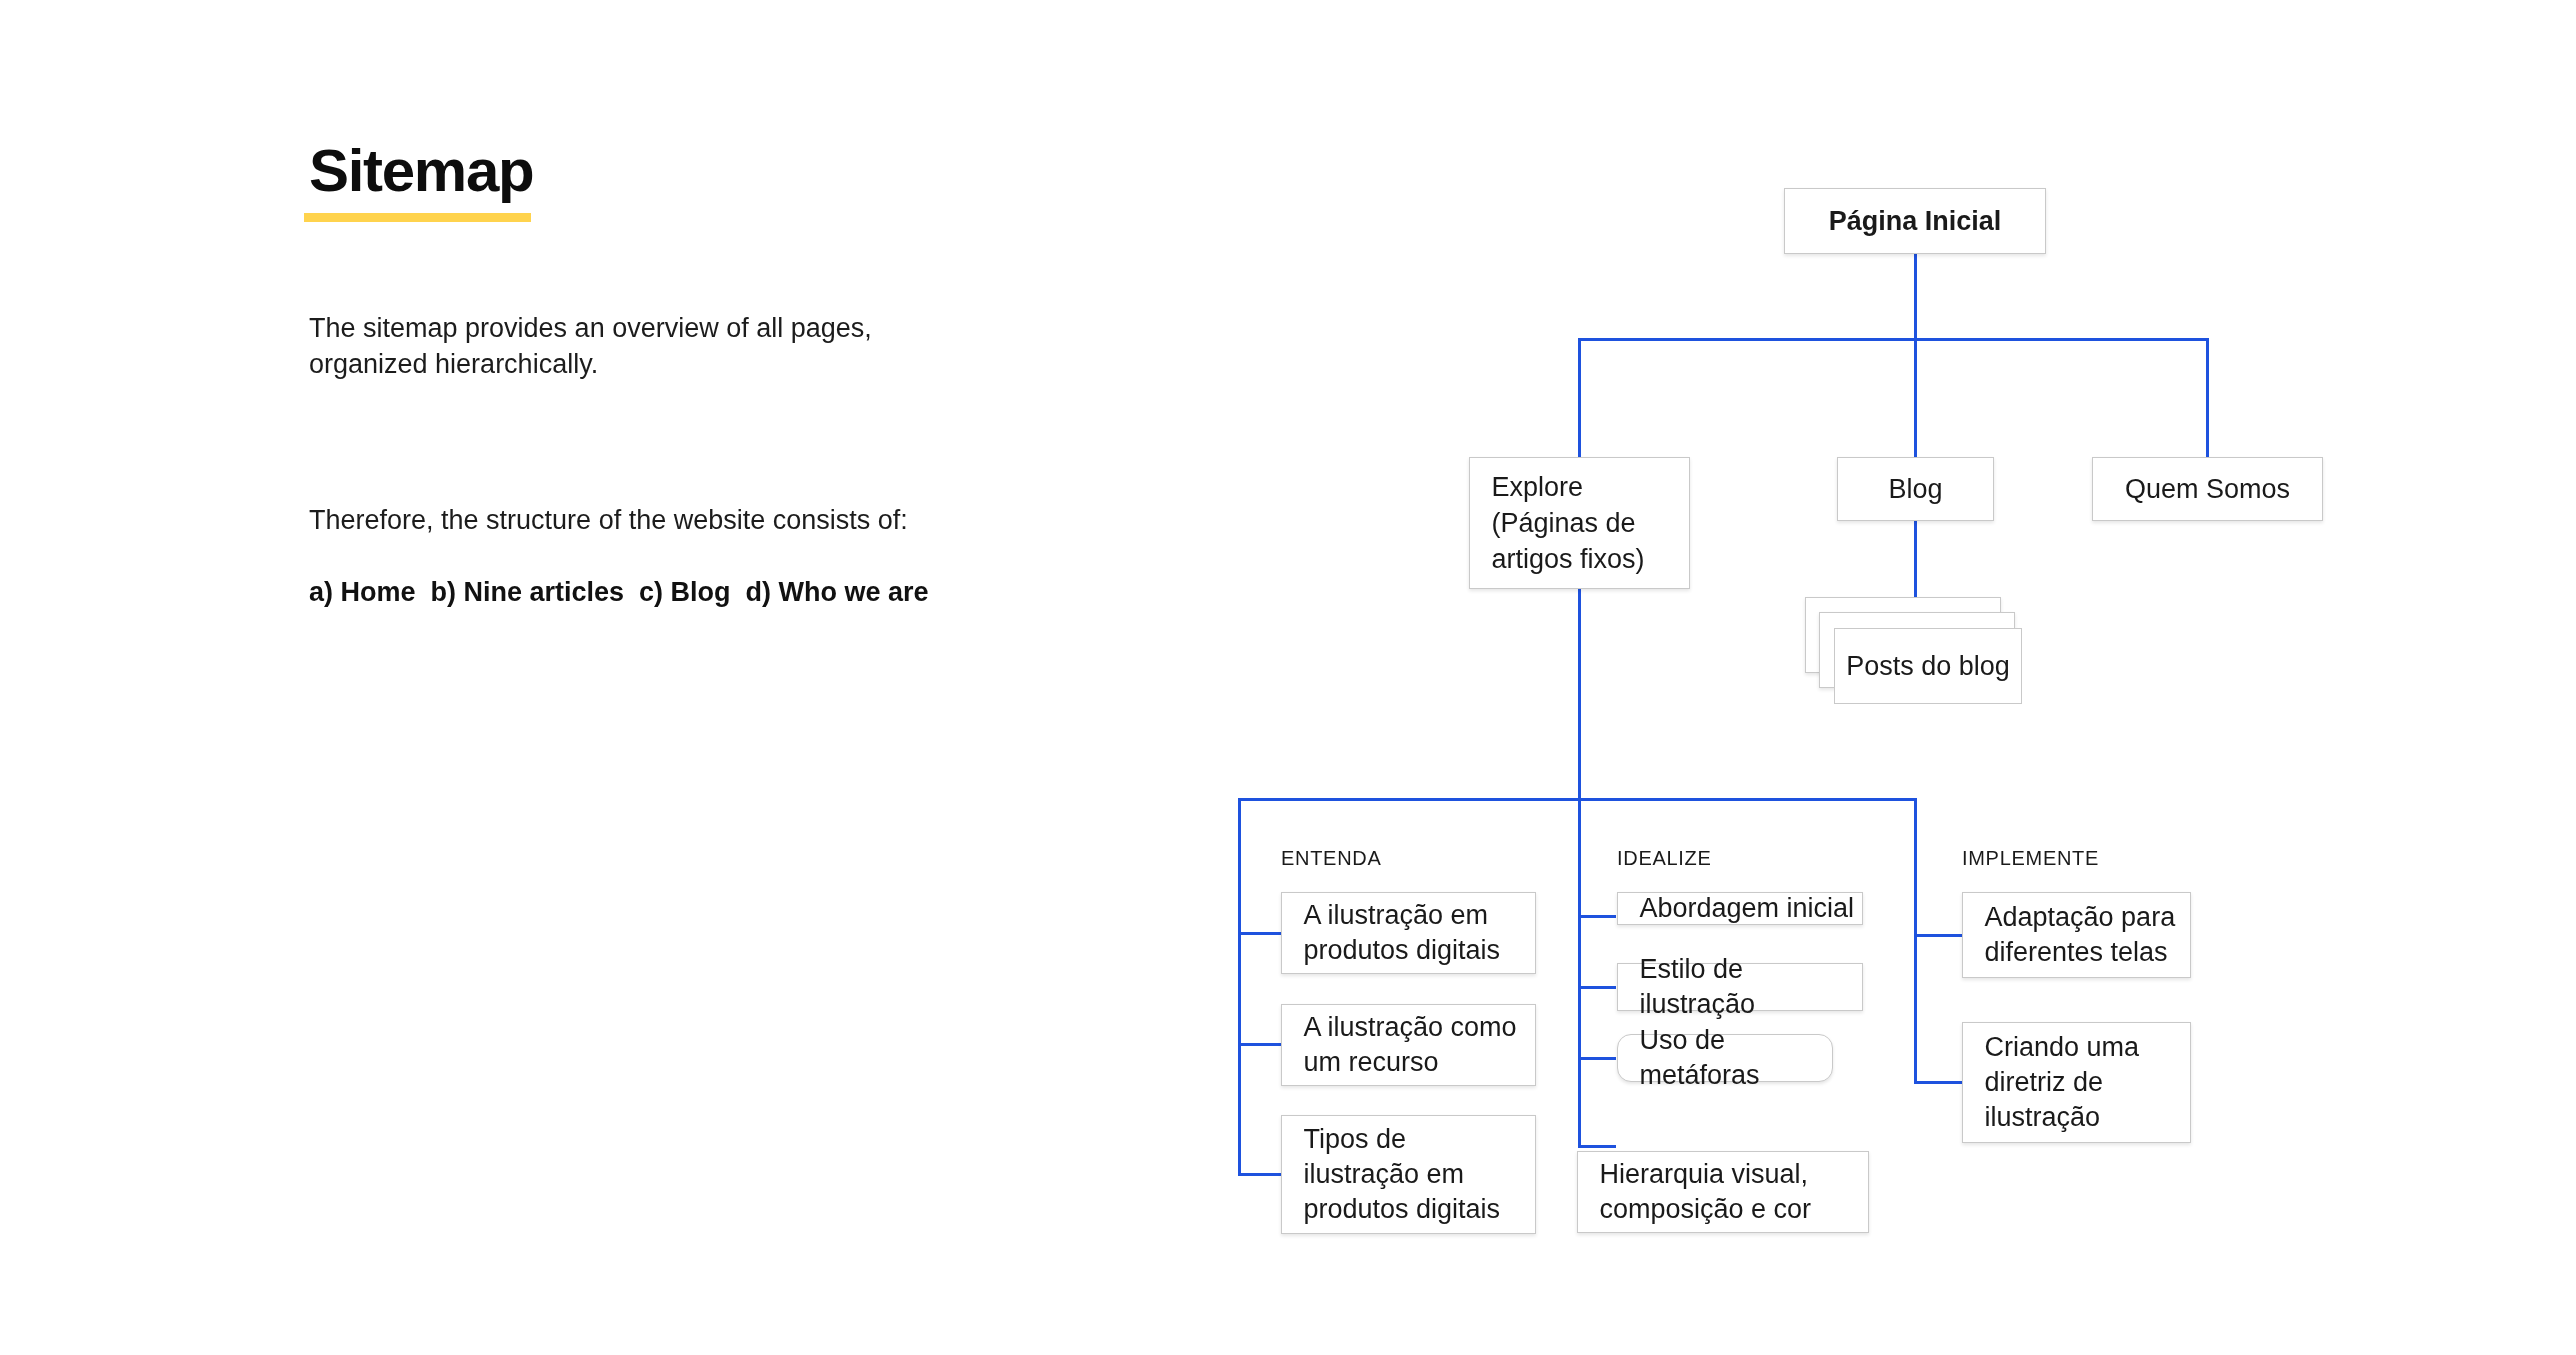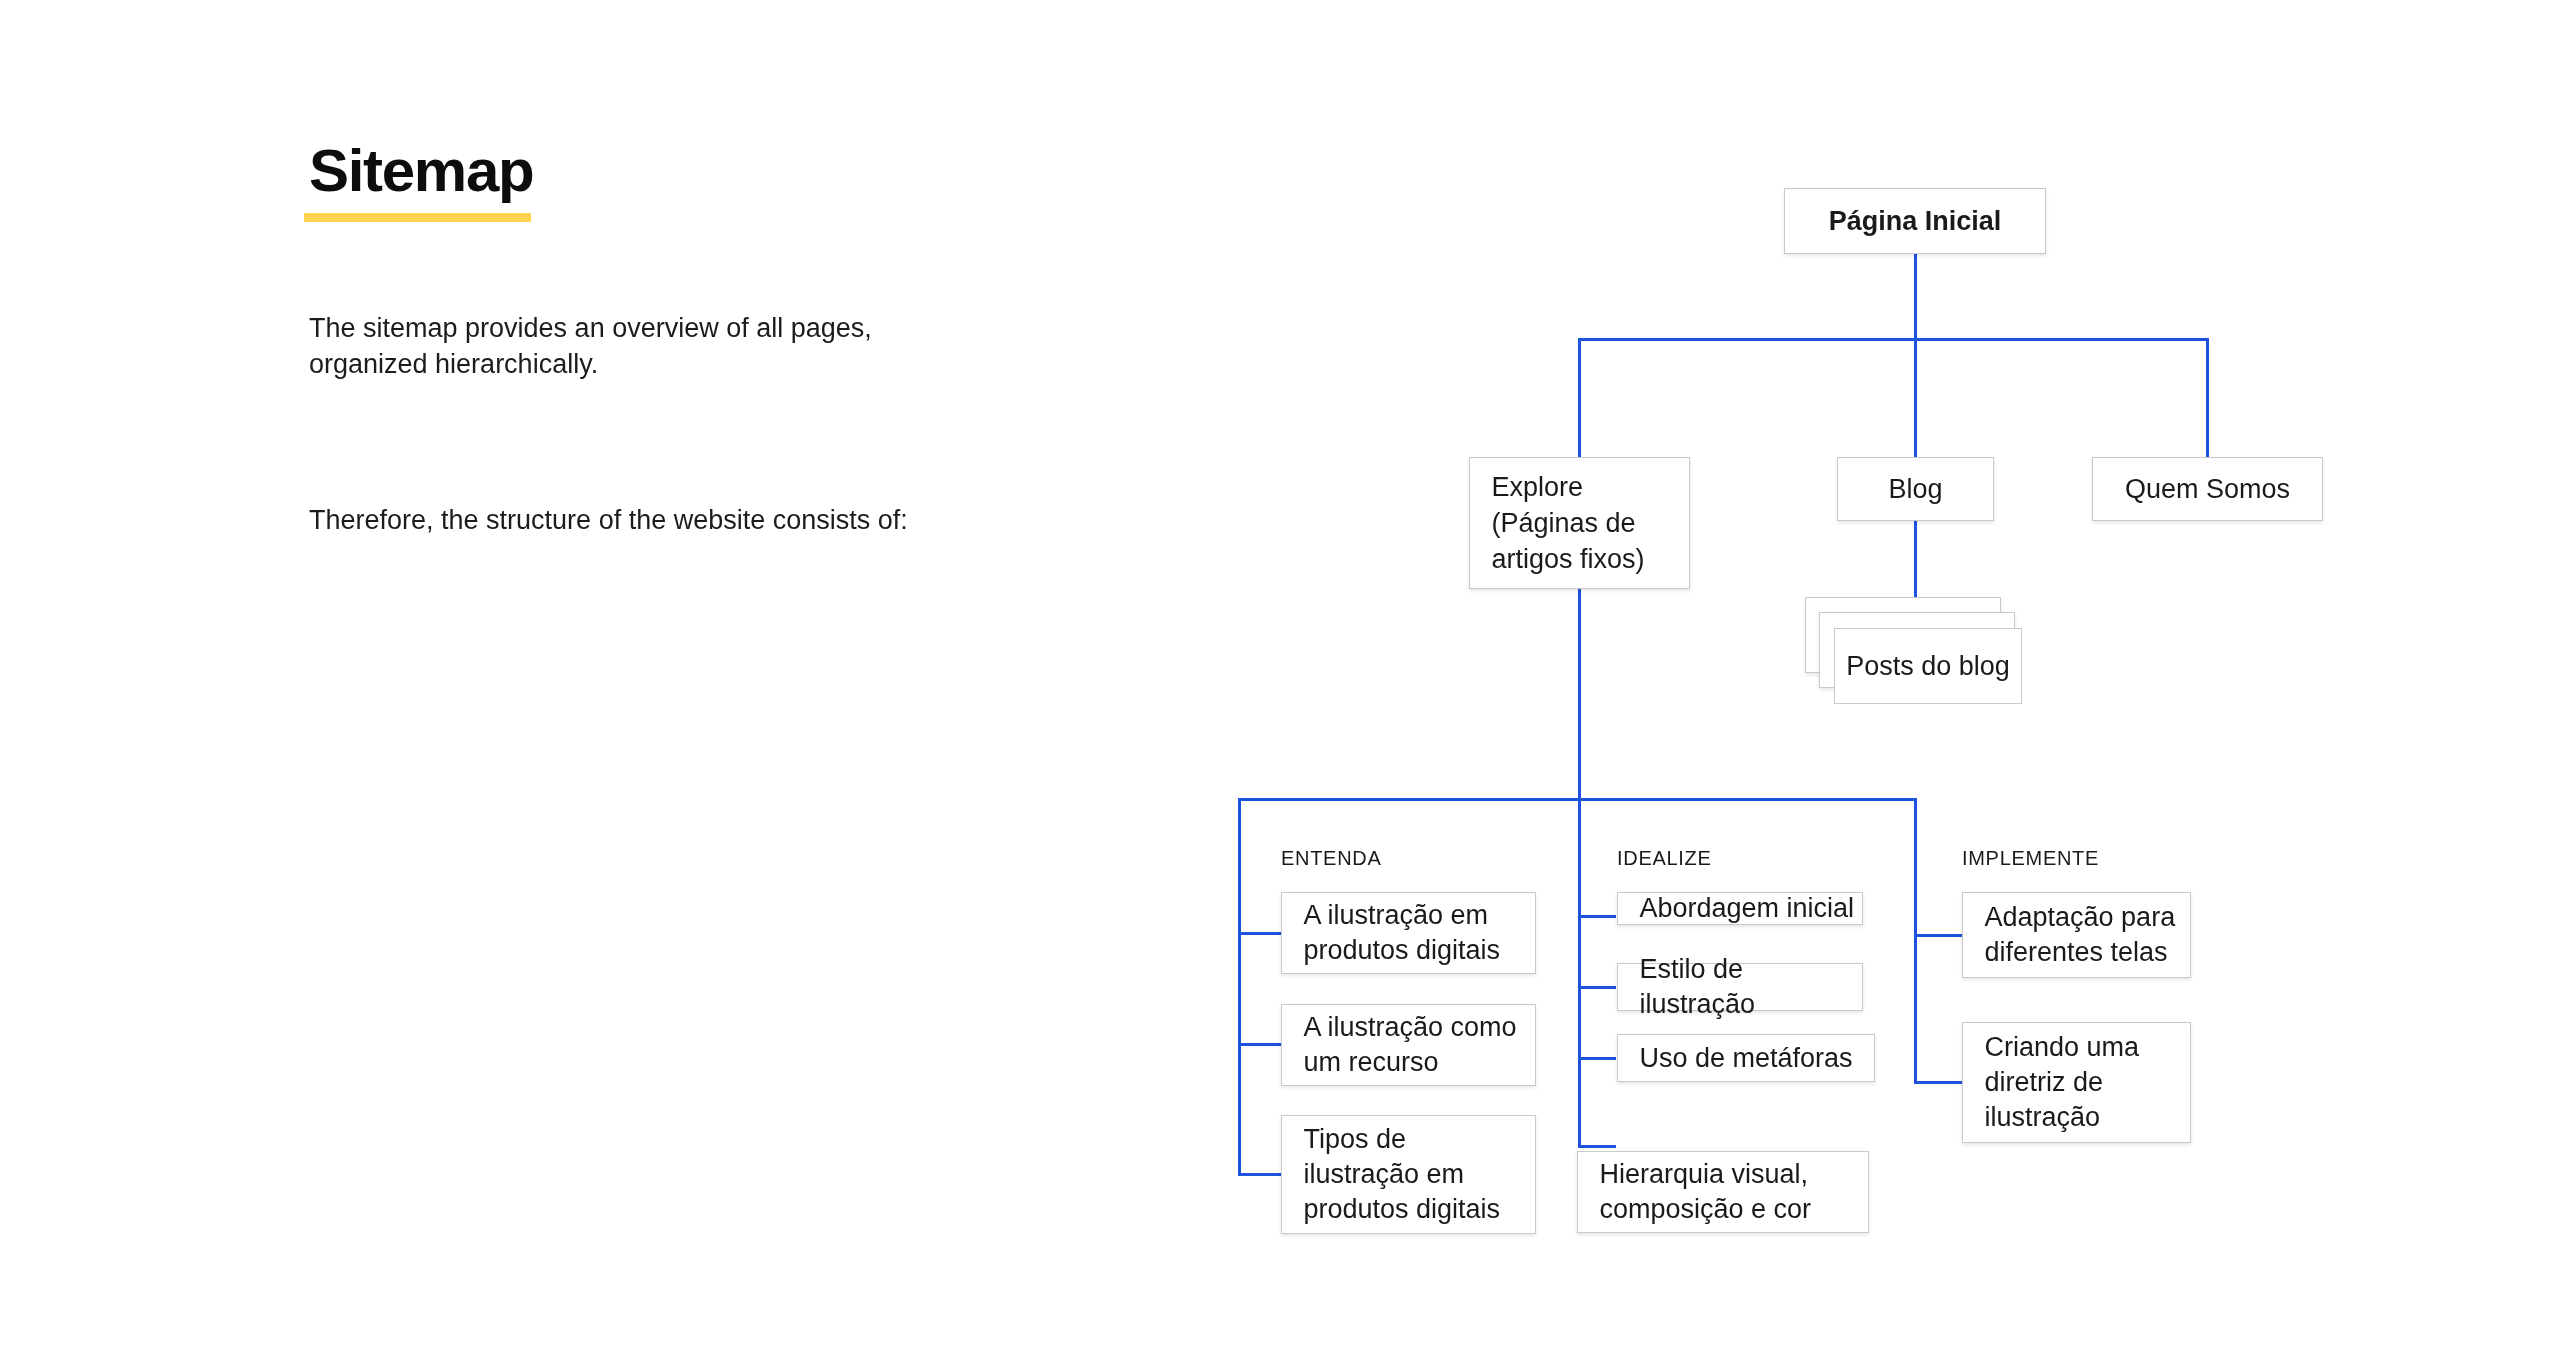--- a/index.html
+++ b/index.html
@@ -102,20 +102,21 @@
 <div class="canvas">
 
   <div class="page-title">Sitemap</div>
   <div class="title-underline"></div>
 
   <div class="para para-intro">The sitemap provides an overview of all pages,
 organized hierarchically.</div>
 
   <div class="para para-structure">
     <div>Therefore, the structure of the website consists of:</div>
+    <div class="bold-line">a) Home  b) Nine articles  c) Blog  d) Who we are</div>
   </div>
 
   <div class="cn" style="left:1914px; top:253px; width:2.7px; height:204px;"></div>
 
   <div class="cn" style="left:1578px; top:338px; width:630px; height:2.7px;"></div>
 
   <div class="cn" style="left:1578px; top:338px; width:2.7px; height:119px;"></div>
 
   <div class="cn" style="left:2206px; top:338px; width:2.7px; height:119px;"></div>
 
@@ -162,21 +163,21 @@
 produtos digitais</div>
   <div class="node leftpad" style="left:1281px; top:1004px; width:255px; height:82px;">A ilustração como
 um recurso</div>
   <div class="node leftpad" style="left:1281px; top:1115px; width:255px; height:119px;">Tipos de
 ilustração em
 produtos digitais</div>
 
   <div class="group-label" style="left:1617px; top:847px;">IDEALIZE</div>
   <div class="node leftpad" style="left:1617px; top:892px; width:246px; height:33px;">Abordagem inicial</div>
   <div class="node leftpad" style="left:1617px; top:963px; width:246px; height:48px;">Estilo de ilustração</div>
-  <div class="node leftpad" style="left:1617px; top:1034px; width:258px; height:48px;">Uso de metáforas</div>
+  <div class="node leftpad" style="left:1617px; top:1034px; width:216px; height:48px;border-radius:14px;">Uso de metáforas</div>
   <div class="node leftpad" style="left:1577px; top:1106px; width:292px; height:82px;margin-top:45px;">Hierarquia visual,
 composição e cor</div>
 
   <div class="group-label" style="left:1962px; top:847px;">IMPLEMENTE</div>
   <div class="node leftpad" style="left:1962px; top:892px; width:229px; height:86px;">Adaptação para
 diferentes telas</div>
   <div class="node leftpad" style="left:1962px; top:1022px; width:229px; height:121px;">Criando uma
 diretriz de
 ilustração</div>
 

